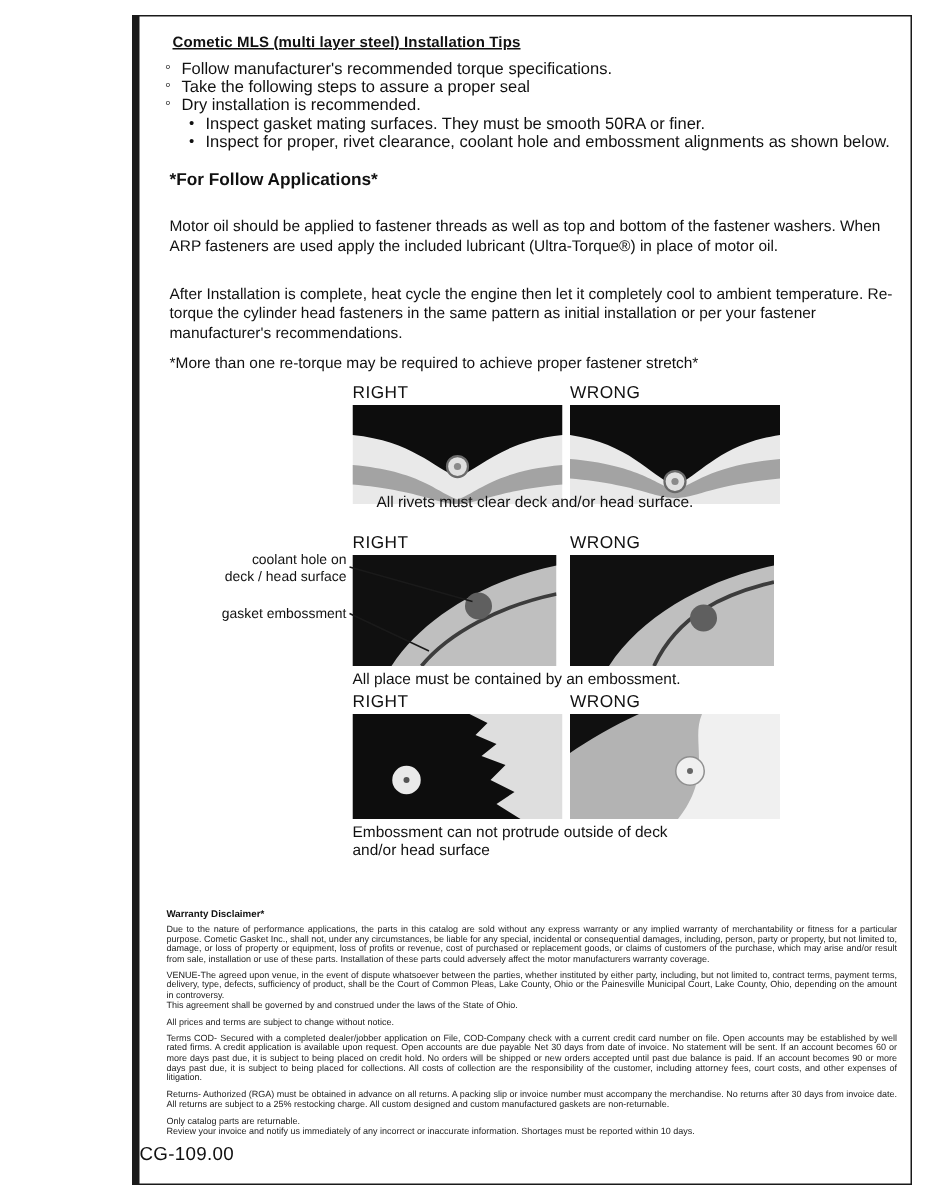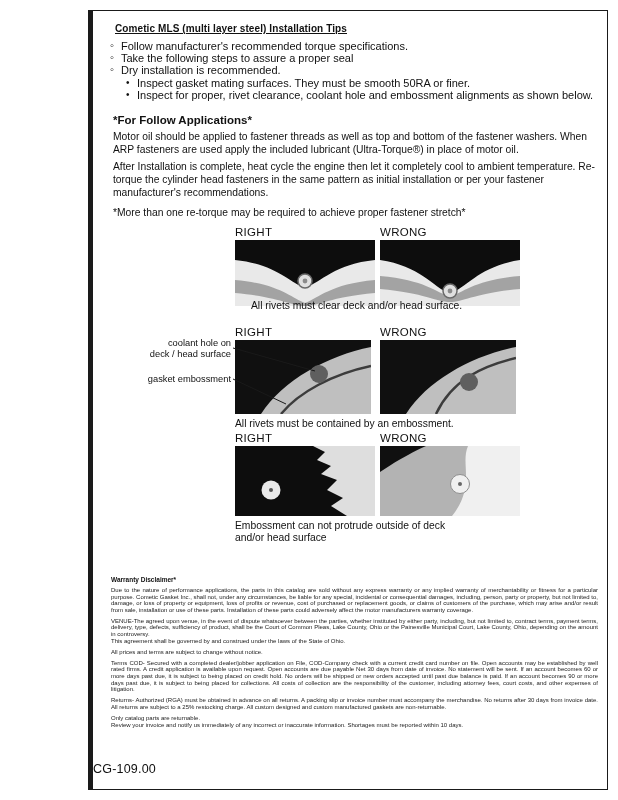--- a/index.html
+++ b/index.html
@@ -27,21 +27,21 @@
     margin-left: 6px; margin-bottom: 6px;
     letter-spacing: 0.1px;
   }
   ul.tips { list-style: none; width: 500px; }
   ul.tips li { font-size: 11px; line-height: 12.2px; padding-left: 12px; position: relative; }
   ul.tips li::before { content: "◦"; position: absolute; left: 1px; top: -1px; font-size: 11px; }
   ul.tips li.sub { margin-left: 16px; }
   ul.tips li.sub::before { content: "•"; font-size: 10px; top: 0; }
 
   .diesel-heading { font-size: 11.5px; font-weight: bold; margin-top: 13px; margin-left: 4px; }
-  p.body { font-size: 10.3px; line-height: 13px; width: 492px; margin-top: 4px; margin-left: 4px; }
+  p.body { font-size: 10.3px; line-height: 13px; width: 492px; margin-top: 19px; margin-left: 4px; }
   p.note { margin-top: 7px; }
 
   .diagrams { position: relative; margin-top: 5px; height: 324px; width: 486px; }
   .dg-label { position: absolute; width: 140px; text-align: left; font-size: 11.5px; letter-spacing: 0.3px; }
   .panel { position: absolute; line-height: 0; }
   .panel svg { display: block; }
   .caption { position: absolute; font-size: 10.3px; line-height: 12px; white-space: pre-line; }
   .anno { position: absolute; left: 0; width: 122px; text-align: right; font-size: 9.3px; line-height: 10.5px; white-space: pre-line; }
   .overlay { position: absolute; left: 0; top: 0; pointer-events: none; }
 
@@ -120,21 +120,21 @@
 
       <div class="anno" style="top:114px;">coolant hole on
 deck / head surface</div>
       <div class="anno" style="top:150px;">gasket embossment</div>
 
       <svg class="overlay" width="486" height="324" viewBox="0 0 486 324">
         <line x1="124" y1="124" x2="206" y2="147" stroke="#1a1a1a" stroke-width="1"></line>
         <line x1="124" y1="155" x2="177" y2="180" stroke="#1a1a1a" stroke-width="1"></line>
       </svg>
 
-      <div class="caption" style="left:126px; top:194px;">All rivets must be contained by an embossment.</div>
+      <div class="caption" style="left:126px; top:194px;">All place must be contained by an embossment.</div>
 
       <div class="dg-label" style="left:126px; top:208px;">RIGHT</div>
       <div class="dg-label" style="left:271px; top:208px;">WRONG</div>
 
       <div class="panel" style="left:126px; top:222px;">
         <svg width="140" height="70" viewBox="0 0 140 70">
           <rect width="140" height="70" fill="#dedede"></rect>
           <path d="M0,0 H78 L90,6 L82,14 L96,20 L86,28 L102,34 L92,44 L108,52 L96,60 L112,70 H0 Z" fill="#0d0d0d"></path>
           <circle cx="36" cy="44" r="9.5" fill="#eaeaea"></circle>
           <circle cx="36" cy="44" r="2" fill="#555"></circle>

